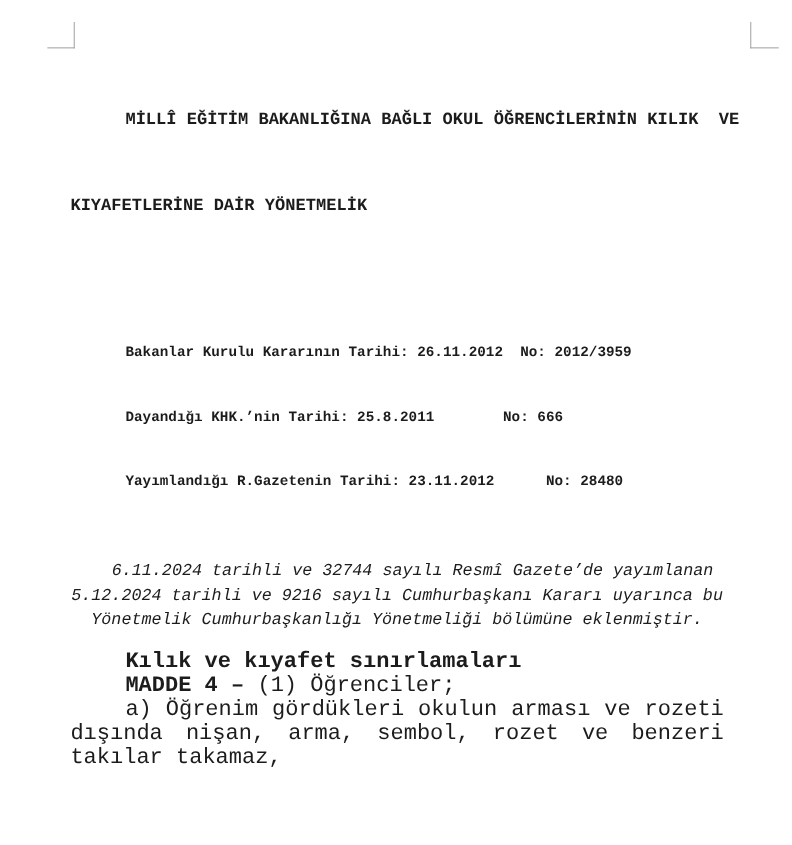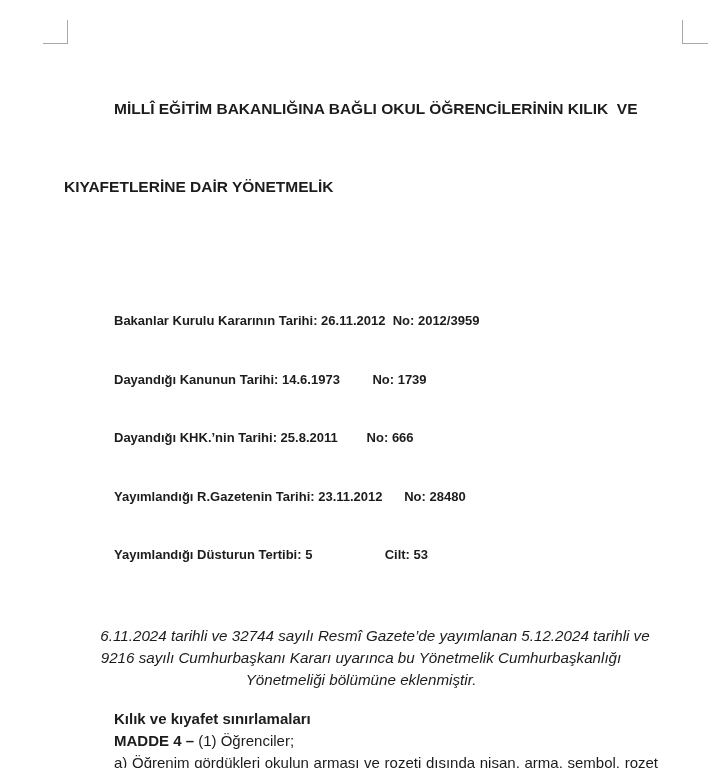--- a/index.html
+++ b/index.html
@@ -1,21 +1,21 @@
 <!DOCTYPE html>
 <html><head>
 <meta charset="utf-8">
 <style>
   html, body { margin: 0; padding: 0; background: #ffffff; }
   .page {
     position: relative;
     width: 720px;
     height: 768px;
     background: #ffffff;
-    font-family: Liberation Sans, sans-serif;
+    font-family: Liberation Mono, monospace;
     color: #1c1c1c;
     overflow: hidden;
   }
   .crop-mark { position: absolute; }
   .crop-mark.tl {
     left: 43px; top: 20px; width: 24px; height: 23px;
     border-right: 1px solid #a9a9a9;
     border-bottom: 1px solid #a9a9a9;
   }
   .crop-mark.tr {
@@ -46,21 +46,21 @@
   .amendment {
     margin: 21px 0 17px 0;
     font-style: italic;
     font-size: 15.2px;
     line-height: 22px;
     text-align: center;
     text-indent: 28px;
   }
   .para {
     margin: 0;
-    font-size: 15px;
+    font-size: 20px;
     line-height: 22px;
     text-align: justify;
     text-indent: 50px;
   }
   .para.heading { text-align: left; font-weight: bold; }
   .b { font-weight: bold; margin-top: 37px; }
 </style>
 </head>
 <body>
 
@@ -71,24 +71,22 @@
 
   <div class="content">
 
     <div class="title">
       <div class="line1">MİLLÎ EĞİTİM BAKANLIĞINA BAĞLI OKUL ÖĞRENCİLERİNİN KILIK  VE</div>
       <div class="line2">KIYAFETLERİNE DAİR YÖNETMELİK</div>
     </div>
 
     <div class="meta">
       <div>Bakanlar Kurulu Kararının Tarihi: 26.11.2012  No: 2012/3959</div>
-      <div>Dayandığı Kanunun Tarihi: 14.6.1973         No: 1739</div>
       <div>Dayandığı KHK.’nin Tarihi: 25.8.2011        No: 666</div>
       <div>Yayımlandığı R.Gazetenin Tarihi: 23.11.2012      No: 28480</div>
-      <div>Yayımlandığı Düsturun Tertibi: 5                    Cilt: 53</div>
     </div>
 
     <p class="amendment">6.11.2024 tarihli ve 32744 sayılı Resmî Gazete’de yayımlanan 5.12.2024 tarihli ve 9216 sayılı Cumhurbaşkanı Kararı uyarınca bu Yönetmelik Cumhurbaşkanlığı Yönetmeliği bölümüne eklenmiştir.</p>
 
     <p class="para heading">Kılık ve kıyafet sınırlamaları</p>
 
     <p class="para"><span class="b">MADDE 4 – </span><span>(1) Öğrenciler;</span></p>
 
     <p class="para">a) Öğrenim gördükleri okulun arması ve rozeti dışında nişan, arma, sembol, rozet ve benzeri takılar takamaz,</p>
 

